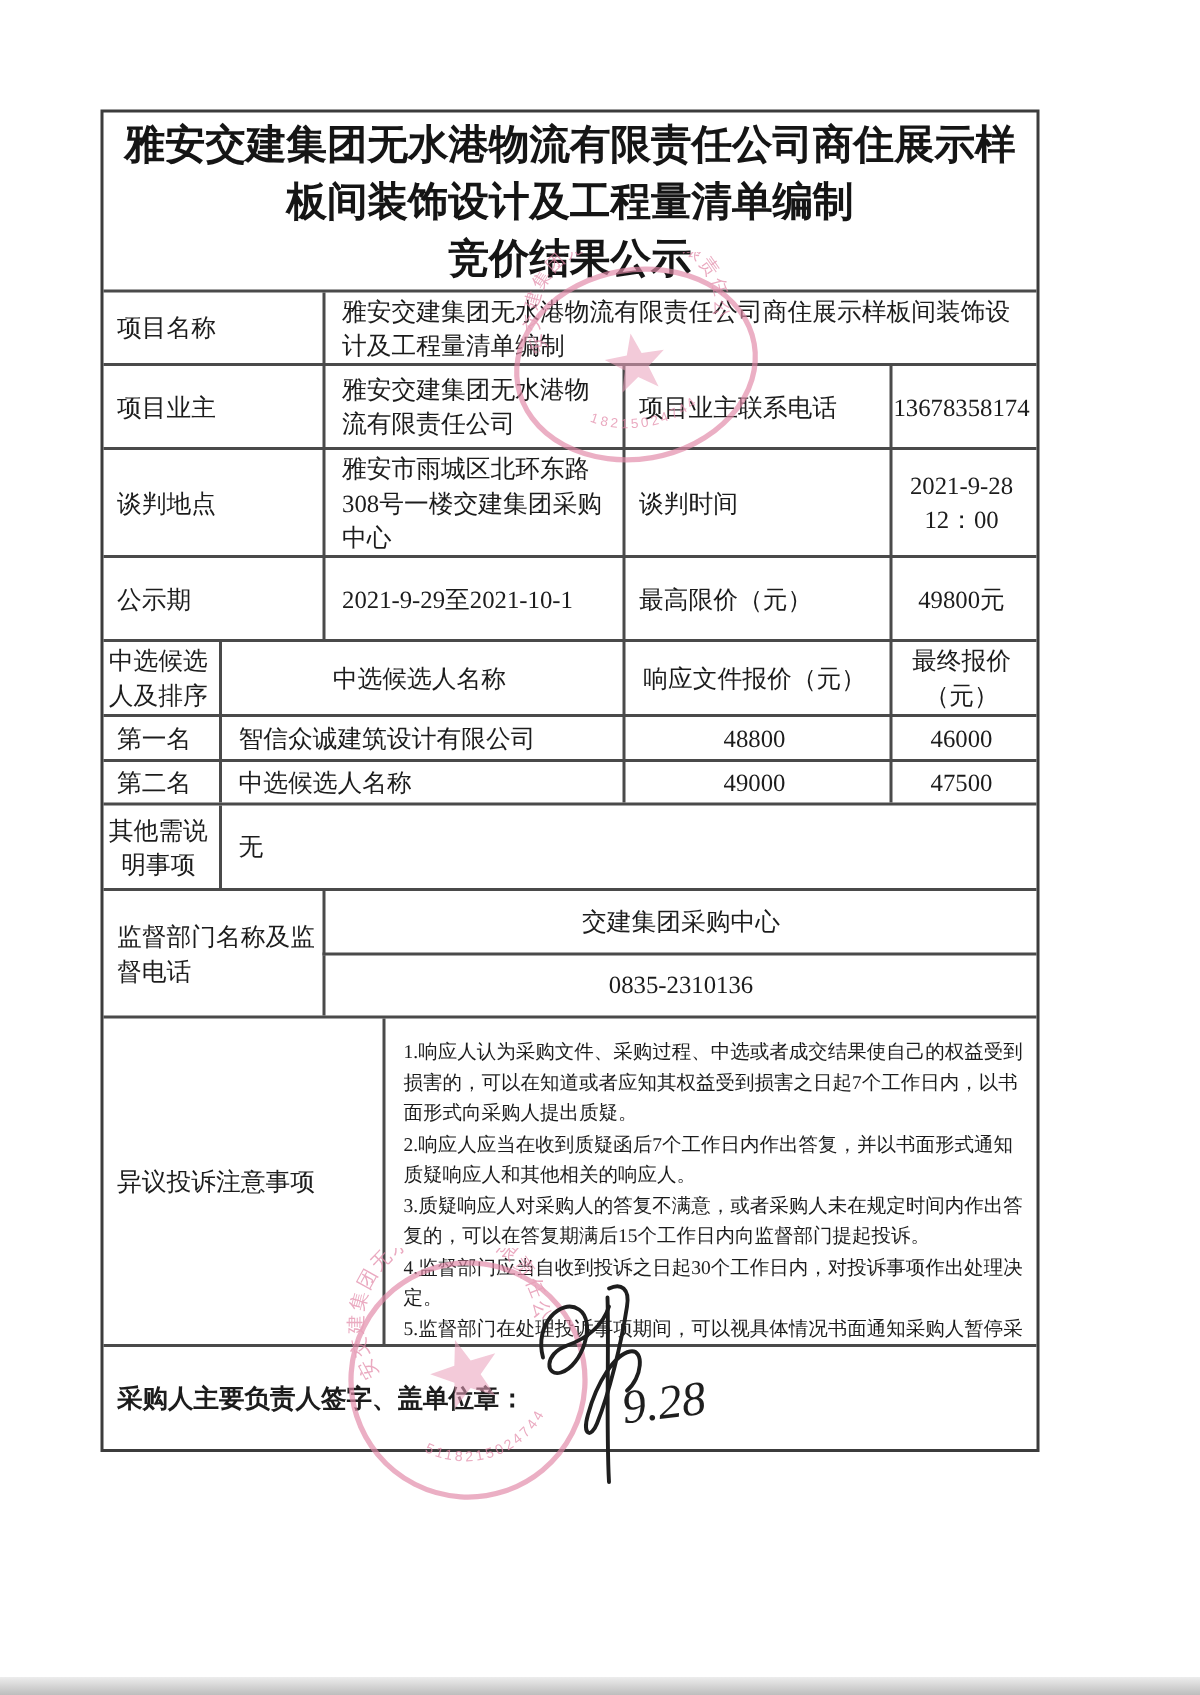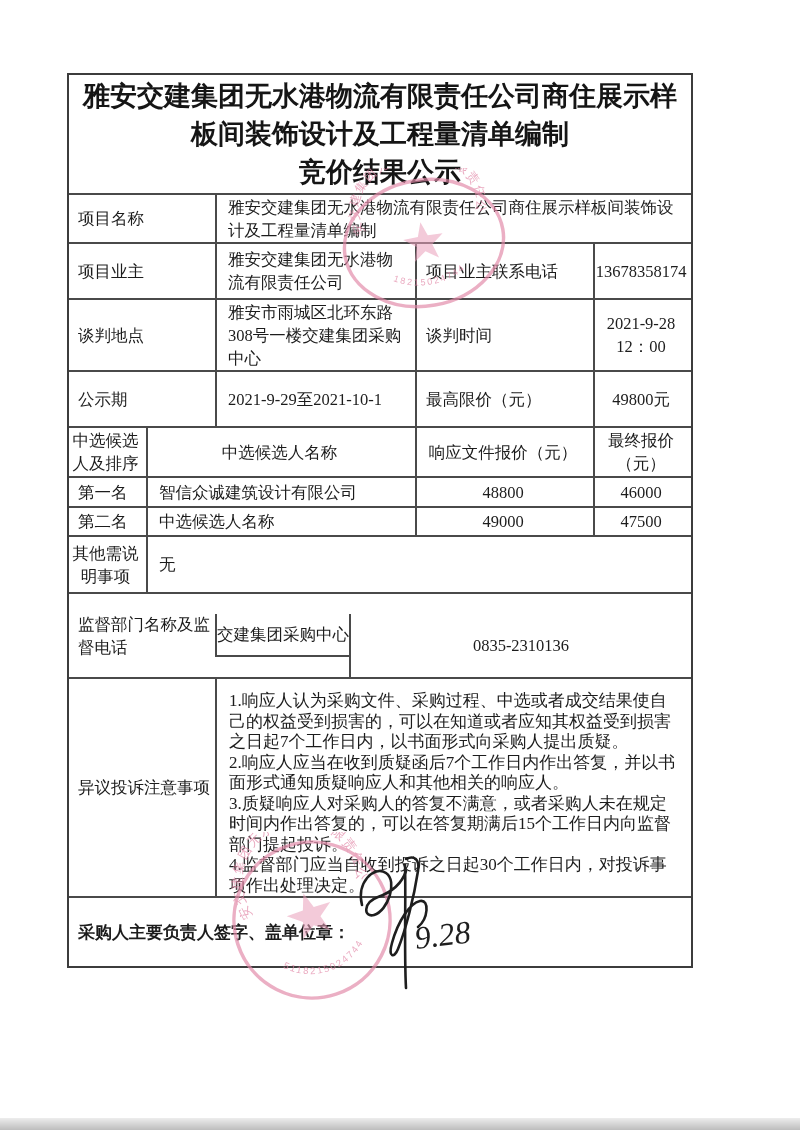--- a/index.html
+++ b/index.html
@@ -13,26 +13,26 @@
         font-size:16.5px;line-height:23px;overflow:hidden;}
   .cell.nb{border-left:none;}
   .lab{padding-left:9px;padding-right:4px;text-align:left;}
   .val{padding-left:11px;padding-right:8px;text-align:left;}
   .ctr{justify-content:center;text-align:center;padding-left:2px;padding-right:6px;}
   .w146{width:146px;} .w200{width:200px;} .w178{width:178px;} .w102{width:102px;flex:1;}
   .w77{width:77px;border-radius:14px;} .w269{width:269px;} .wfill{flex:1;}
   .title-cell{width:100%;flex-direction:column;justify-content:center;text-align:center;
       font-family:"Liberation Sans",sans-serif;font-weight:bold;font-size:27px;
       line-height:38px;letter-spacing:0px;color:#151515;}
-  .subcol{display:flex;flex-direction:row;flex:1;margin-top:20px;}
+  .subcol{display:flex;flex-direction:column;flex:1;}
   .subcell{box-sizing:border-box;display:flex;align-items:center;justify-content:center;
       font-size:16.5px;border-left:2px solid #4a4a4a;}
   .subcell.top{border-bottom:2px solid #4a4a4a;}
   .notice-cell{flex-direction:column;align-items:flex-start;justify-content:flex-start;
-      padding:12px 8px 0 12px;font-size:17px;line-height:20.5px;}
+      padding:12px 8px 0 12px;font-size:13px;line-height:20.5px;margin-left:40px;}
   .notice-cell p{margin:0;text-align:left;}
   .sig-row .cell{font-size:17px;font-weight:bold;}
   .seal{position:absolute;pointer-events:none;opacity:0.8;}
   .scan-edge{position:absolute;left:0;top:1118px;width:800px;height:12px;
       background:linear-gradient(#ededed,#bdbdbd);}
   .signature-svg{position:absolute;pointer-events:none;}
 </style>
 </head>
 <body>
 

